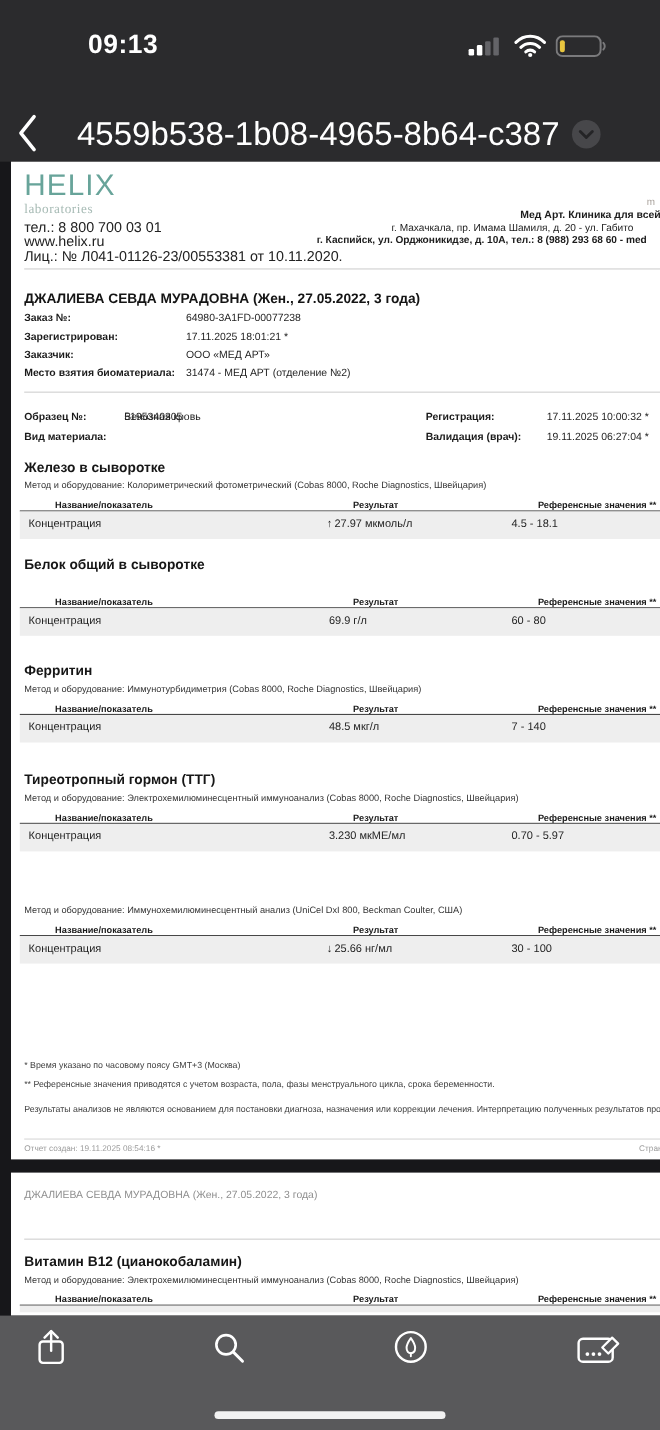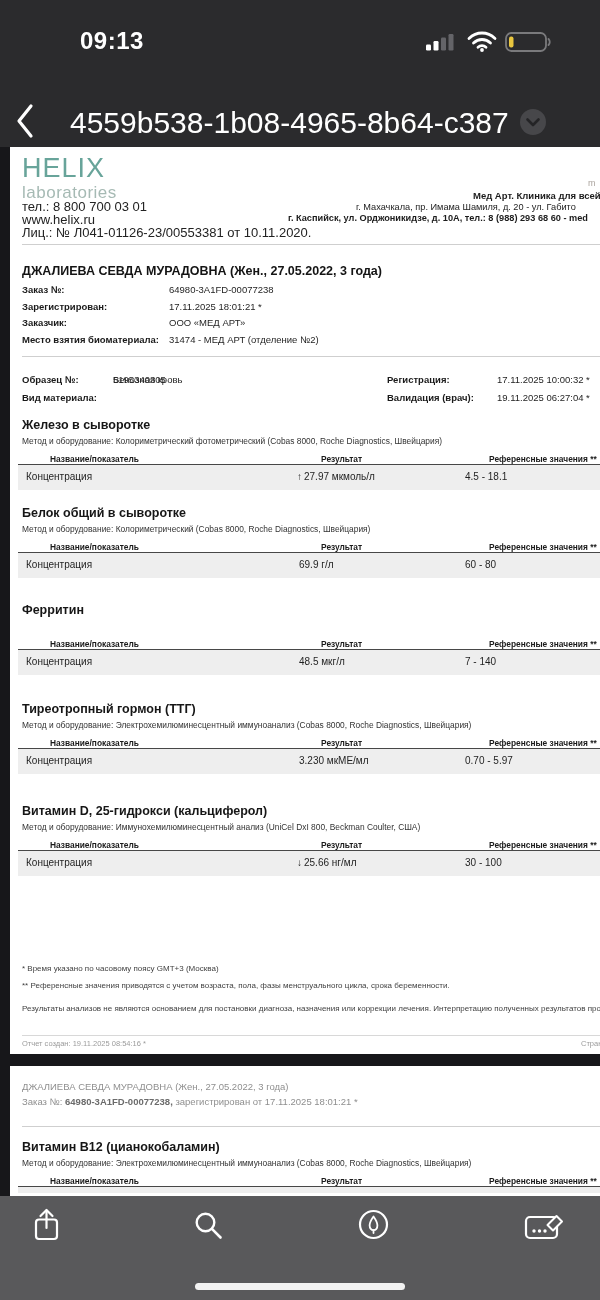--- a/index.html
+++ b/index.html
@@ -16,21 +16,21 @@
   #nav-title{position:absolute;left:70px;top:106px;width:440px;color:#fff;font-size:30px;
     white-space:nowrap;overflow:hidden;}
   #back-btn{position:absolute;left:14px;top:103px;width:22px;height:36px;}
   #dd-btn{position:absolute;left:519px;top:108px;width:28px;height:28px;}
   
   .page{position:absolute;left:10px;width:620px;background:#ffffff;}
   #page1{top:147px;height:907px;}
   #page2{top:1066px;height:130px;}
   .nw{white-space:nowrap;}
   #helix-logo{left:12px;top:6px;font-size:27px;letter-spacing:1px;color:#68a49a;}
-  #helix-sub{left:12px;top:36px;font-size:17px;letter-spacing:.5px;color:#a6bab4;}
+  #helix-sub{left:12px;top:36px;font-size:12px;letter-spacing:.5px;color:#a6bab4;font-family:Liberation Serif, serif;}
   .contact-line{left:12px;font-size:13px;color:#222;}
   #clinic-mark{left:578px;top:31px;font-size:9px;color:#aba49e;}
   #clinic-name{left:463px;top:43px;font-size:9.5px;font-weight:bold;color:#1c1c1c;}
   #clinic-a1{left:346px;top:55px;font-size:9.2px;color:#1c1c1c;}
   #clinic-a2{left:278px;top:66px;font-size:9.2px;color:#1c1c1c;font-weight:bold;}
   .hdiv{left:12px;width:608px;height:1px;background:#cfcfcf;}
   #patient-title{left:12px;top:117px;font-size:12.5px;font-weight:bold;color:#141414;}
   .olabel{left:12px;font-size:9.5px;font-weight:bold;color:#1a1a1a;}
   .ovalue{left:159px;font-size:9.5px;color:#1f1f1f;}
   .slabel{left:12px;font-size:9.5px;font-weight:bold;color:#1a1a1a;}
@@ -139,33 +139,33 @@
     <div class="abs nw th c3">Референсные значения **</div>
     <div class="abs t-border"></div>
     <div class="abs t-band"></div>
     <div class="abs nw td c1">Концентрация</div>
     <div class="abs nw td c2"><span class="arrow">↑</span><span>27.97 мкмоль/л</span></div>
     <div class="abs nw td c3">4.5 - 18.1</div>
   </div>
 
   <div class="test-section" style="top:359px">
     <div class="abs nw t-title">Белок общий в сыворотке</div>
-    <div class="abs nw t-method">Метод и оборудование: Колориметрический (Cobas 8000, Roche Diagnostics, Швейцария)</div>
     <div class="abs nw th c1">Название/показатель</div>
     <div class="abs nw th c2">Результат</div>
     <div class="abs nw th c3">Референсные значения **</div>
     <div class="abs t-border"></div>
     <div class="abs t-band"></div>
     <div class="abs nw td c1">Концентрация</div>
     <div class="abs nw td c2"><span class="arrow"></span><span>69.9 г/л</span></div>
     <div class="abs nw td c3">60 - 80</div>
   </div>
 
   <div class="test-section" style="top:456px">
     <div class="abs nw t-title">Ферритин</div>
+    <div class="abs nw t-method">Метод и оборудование: Иммунотурбидиметрия (Cobas 8000, Roche Diagnostics, Швейцария)</div>
     <div class="abs nw th c1">Название/показатель</div>
     <div class="abs nw th c2">Результат</div>
     <div class="abs nw th c3">Референсные значения **</div>
     <div class="abs t-border"></div>
     <div class="abs t-band"></div>
     <div class="abs nw td c1">Концентрация</div>
     <div class="abs nw td c2"><span class="arrow"></span><span>48.5 мкг/л</span></div>
     <div class="abs nw td c3">7 - 140</div>
   </div>
 
@@ -176,21 +176,20 @@
     <div class="abs nw th c2">Результат</div>
     <div class="abs nw th c3">Референсные значения **</div>
     <div class="abs t-border"></div>
     <div class="abs t-band"></div>
     <div class="abs nw td c1">Концентрация</div>
     <div class="abs nw td c2"><span class="arrow"></span><span>3.230 мкМЕ/мл</span></div>
     <div class="abs nw td c3">0.70 - 5.97</div>
   </div>
 
   <div class="test-section" style="top:657px">
-    <div class="abs nw t-title">Витамин D, 25-гидрокси (кальциферол)</div>
     <div class="abs nw t-method">Метод и оборудование: Иммунохемилюминесцентный анализ (UniCel DxI 800, Beckman Coulter, США)</div>
     <div class="abs nw th c1">Название/показатель</div>
     <div class="abs nw th c2">Результат</div>
     <div class="abs nw th c3">Референсные значения **</div>
     <div class="abs t-border"></div>
     <div class="abs t-band"></div>
     <div class="abs nw td c1">Концентрация</div>
     <div class="abs nw td c2"><span class="arrow">↓</span><span>25.66 нг/мл</span></div>
     <div class="abs nw td c3">30 - 100</div>
   </div>
@@ -199,21 +198,20 @@
   <div class="abs nw fnote" style="top:817px">* Время указано по часовому поясу GMT+3 (Москва)</div>
   <div class="abs nw fnote" style="top:834px">** Референсные значения приводятся с учетом возраста, пола, фазы менструального цикла, срока беременности.</div>
   <div class="abs nw disc" style="top:857px">Результаты анализов не являются основанием для постановки диагноза, назначения или коррекции лечения. Интерпретацию полученных результатов прове</div>
   <div class="abs" id="footer-div"></div>
   <div class="abs nw footer-txt" style="left:12px">Отчет создан: 19.11.2025 08:54:16 *</div>
   <div class="abs nw footer-txt" style="left:571px">Страниц</div>
 </div>
 
 <div class="page" id="page2">
   <div class="abs nw" id="p2-patient">ДЖАЛИЕВА СЕВДА МУРАДОВНА (Жен., 27.05.2022, 3 года)</div>
-  <div class="abs nw" id="p2-order"><span>Заказ №: </span><b>64980-3A1FD-00077238,</b><span> зарегистрирован от 17.11.2025 18:01:21 *</span></div>
   <div class="abs hdiv" id="p2-div"></div>
   <div class="test-section" id="p2-section">
     <div class="abs nw t-title">Витамин B12 (цианокобаламин)</div>
     <div class="abs nw t-method">Метод и оборудование: Электрохемилюминесцентный иммуноанализ (Cobas 8000, Roche Diagnostics, Швейцария)</div>
     <div class="abs nw th c1">Название/показатель</div>
     <div class="abs nw th c2">Результат</div>
     <div class="abs nw th c3">Референсные значения **</div>
     <div class="abs t-border"></div>
     <div class="abs t-band" style="height:6px"></div>
   </div>

